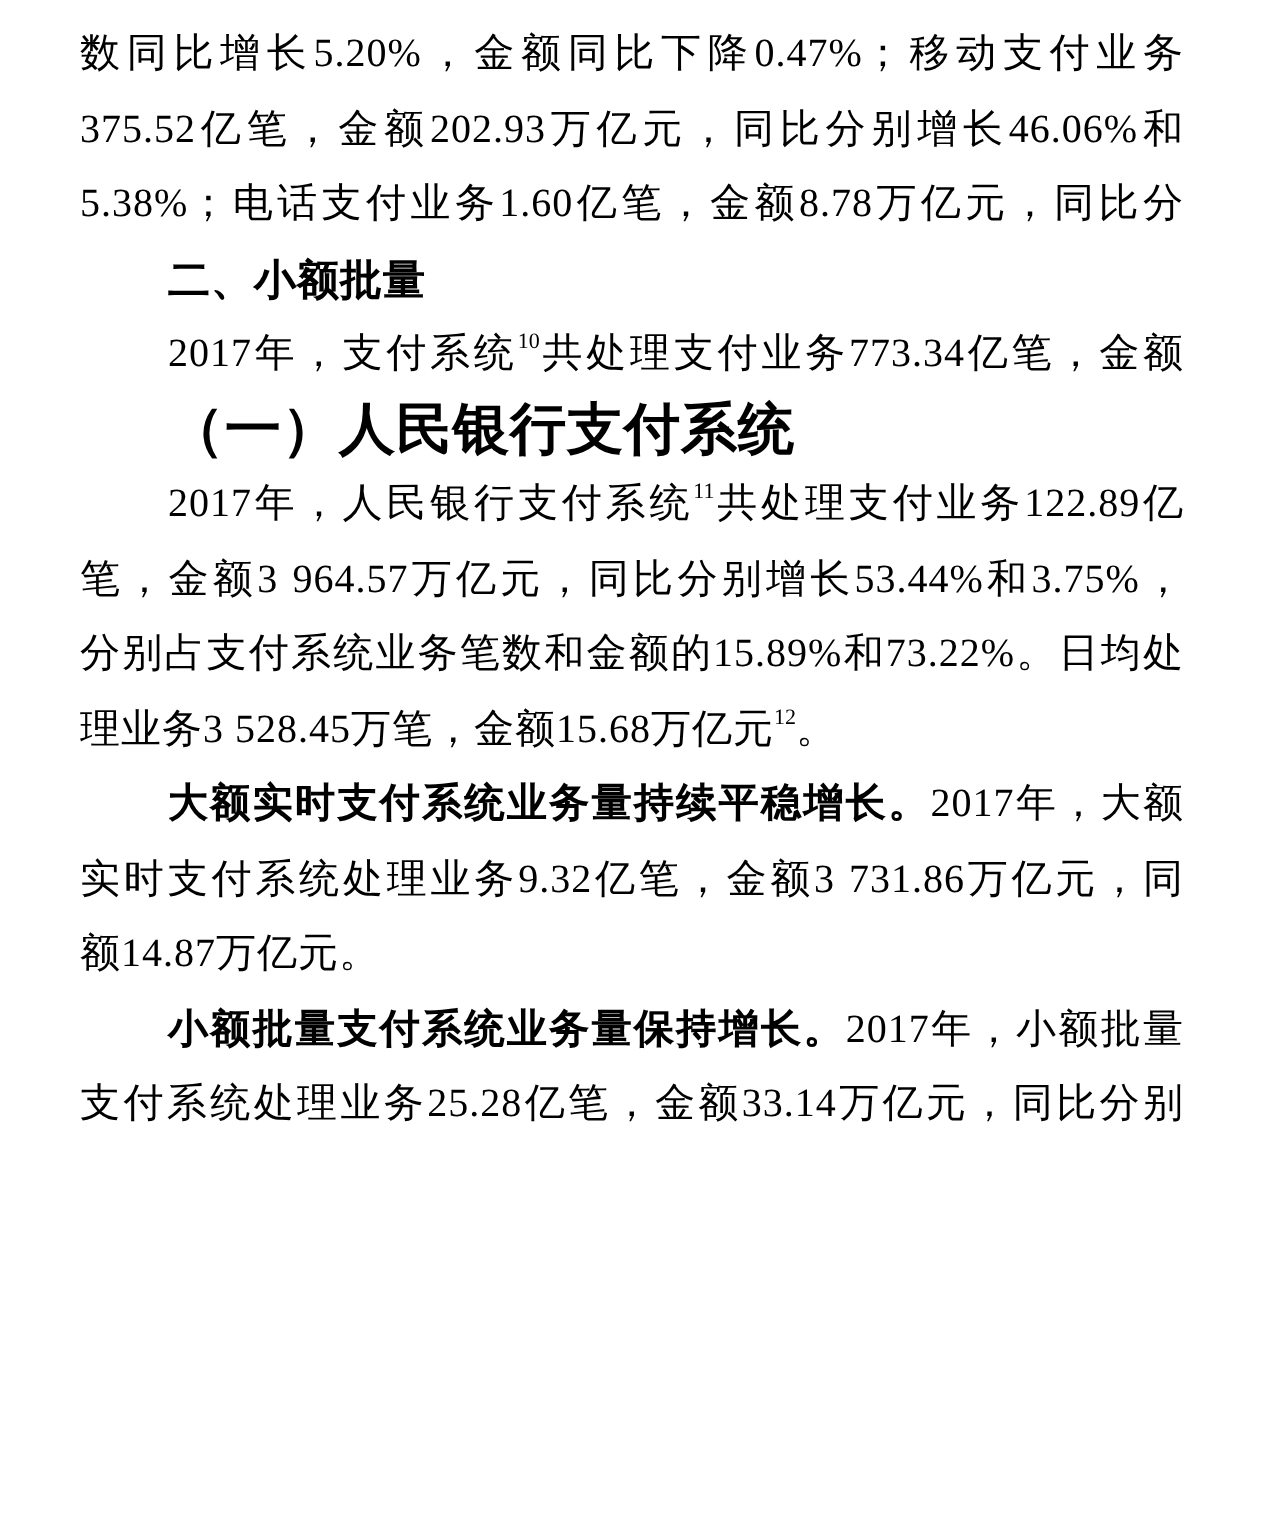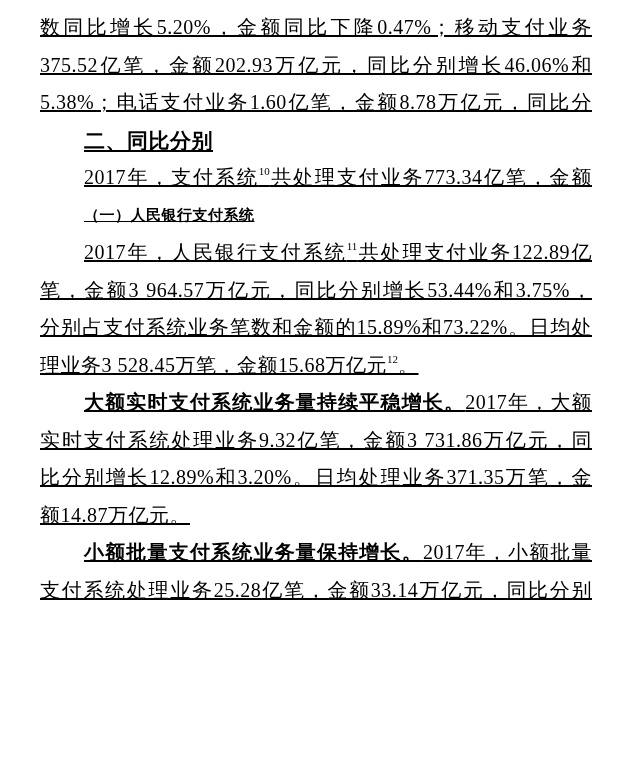--- a/index.html
+++ b/index.html
@@ -17,21 +17,20 @@
     background: #ffffff;
     color: #000000;
     font-family: "Liberation Serif", "DejaVu Serif", serif;
     font-size: 20px;
   }
   .line {
     height: 37.5px;
     line-height: 37.5px;
     white-space: nowrap;
     letter-spacing: 0.5px;
-    text-decoration: underline;
   }
   .line.justify {
     white-space: normal;
     text-align: justify;
     text-align-last: justify;
     overflow: hidden;
   }
   .line.indent {
     text-indent: 44px;
   }
@@ -44,36 +43,35 @@
     vertical-align: 9px;
     letter-spacing: 0;
   }
   .line.heading1 {
     font-family: "Liberation Sans", "DejaVu Sans", sans-serif;
     font-weight: bold;
     font-size: 21px;
   }
   .line.heading2 {
     font-weight: bold;
-    font-size: 15px;
+    font-size: 28px;
   }
 </style>
 </head>
 <body>
 
 <div id="page" style="background: rgb(255, 255, 255); color: rgb(0, 0, 0);">
     <div class="line justify"><span class="seg-normal">数同比增长5.20%，金额同比下降0.47%；移动支付业务</span></div>
     <div class="line justify"><span class="seg-normal">375.52亿笔，金额202.93万亿元，同比分别增长46.06%和</span></div>
     <div class="line justify"><span class="seg-normal">5.38%；电话支付业务1.60亿笔，金额8.78万亿元，同比分</span></div>
-    <div class="line indent heading1"><span class="seg-bold">二、同比分别</span></div>
+    <div class="line indent heading1"><span class="seg-bold">二、小额批量</span></div>
     <div class="line justify indent"><span class="seg-normal">2017年，支付系统</span><span class="seg-sup">10</span><span class="seg-normal">共处理支付业务773.34亿笔，金额</span></div>
     <div class="line indent heading2"><span class="seg-bold">（一）人民银行支付系统</span></div>
     <div class="line justify indent"><span class="seg-normal">2017年，人民银行支付系统</span><span class="seg-sup">11</span><span class="seg-normal">共处理支付业务122.89亿</span></div>
     <div class="line justify"><span class="seg-normal">笔，金额3 964.57万亿元，同比分别增长53.44%和3.75%，</span></div>
     <div class="line justify"><span class="seg-normal">分别占支付系统业务笔数和金额的15.89%和73.22%。日均处</span></div>
     <div class="line"><span class="seg-normal">理业务3 528.45万笔，金额15.68万亿元</span><span class="seg-sup">12</span><span class="seg-normal">。</span></div>
     <div class="line justify indent"><span class="seg-bold">大额实时支付系统业务量持续平稳增长。</span><span class="seg-normal">2017年，大额</span></div>
     <div class="line justify"><span class="seg-normal">实时支付系统处理业务9.32亿笔，金额3 731.86万亿元，同</span></div>
-    <div class="line justify"><span class="seg-normal">比分别增长12.89%和3.20%。日均处理业务371.35万笔，金</span></div>
     <div class="line"><span class="seg-normal">额14.87万亿元。</span></div>
     <div class="line justify indent"><span class="seg-bold">小额批量支付系统业务量保持增长。</span><span class="seg-normal">2017年，小额批量</span></div>
     <div class="line justify"><span class="seg-normal">支付系统处理业务25.28亿笔，金额33.14万亿元，同比分别</span></div>
   </div>
 
 </body></html>

